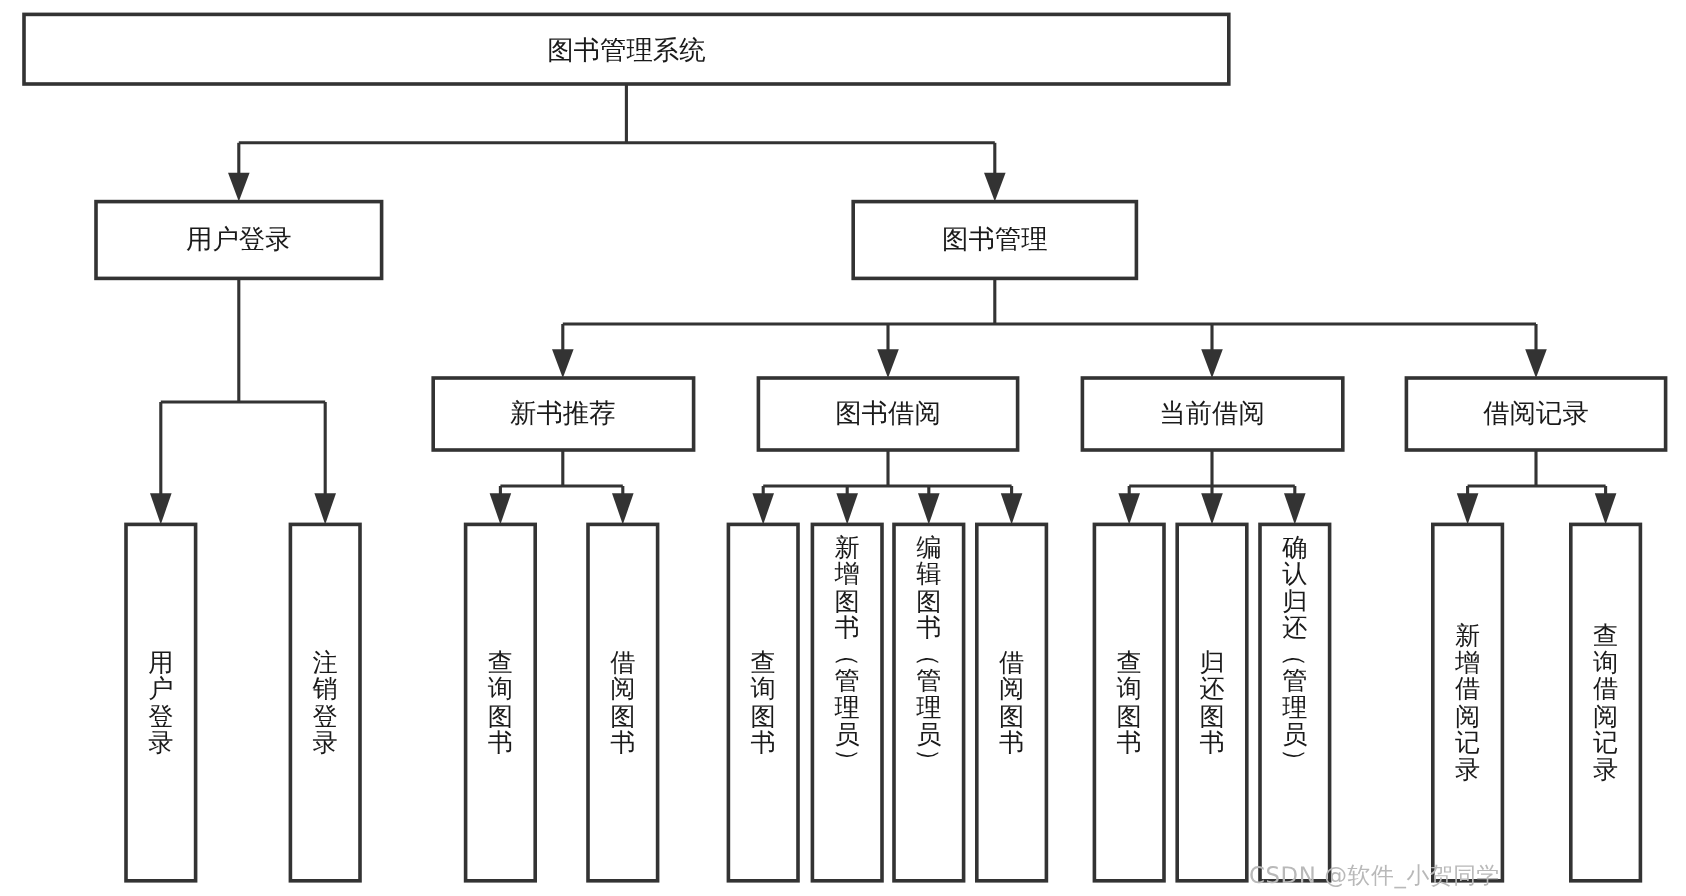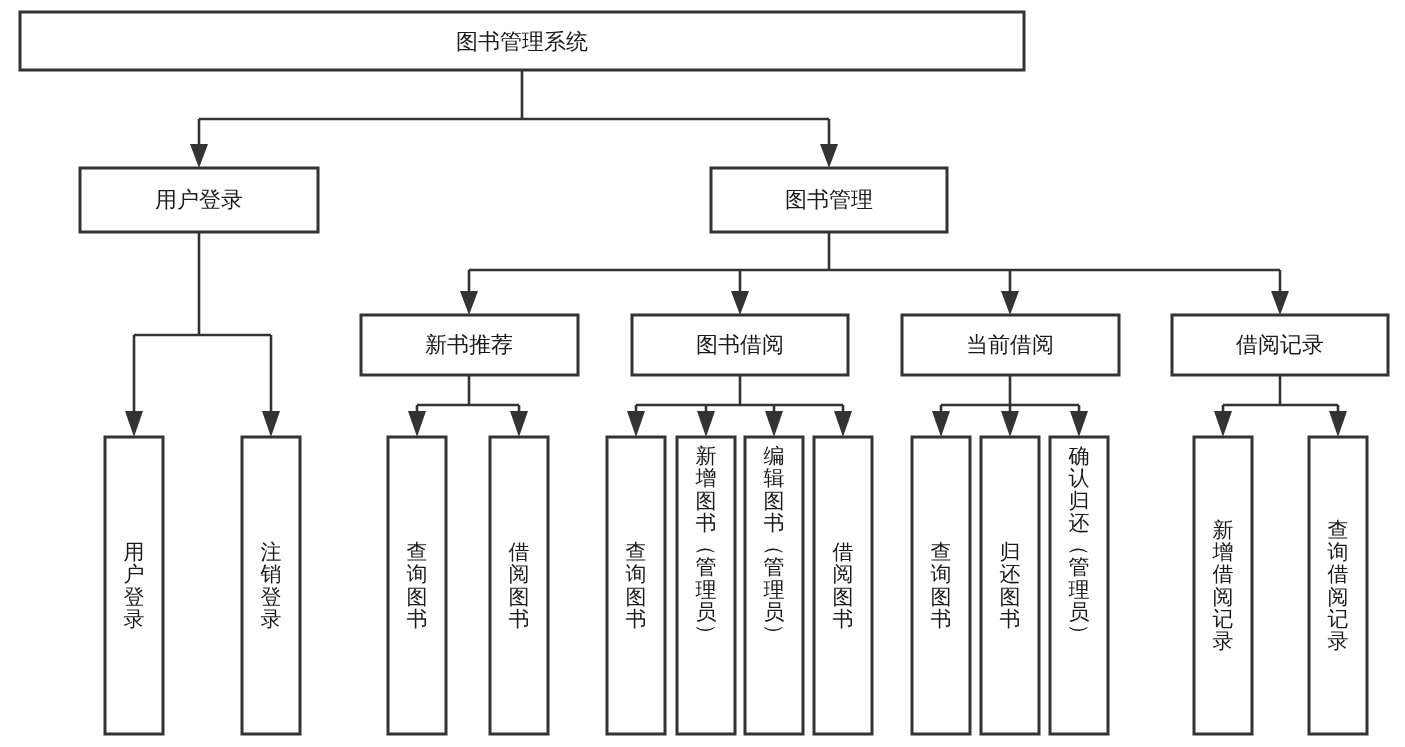--- a/index.html
+++ b/index.html
@@ -309,14 +309,15 @@
     </div>
   <div class="vtext-wrap" style="left:1309px; top:437px; width:58px; height:297px;">
       <span>查</span>
       <span>询</span>
       <span>借</span>
       <span>阅</span>
       <span>记</span>
       <span>录</span>
     </div>
 
+  <div class="watermark">CSDN @软件_小贺同学</div>
 
 </div>
 
 </body></html>

